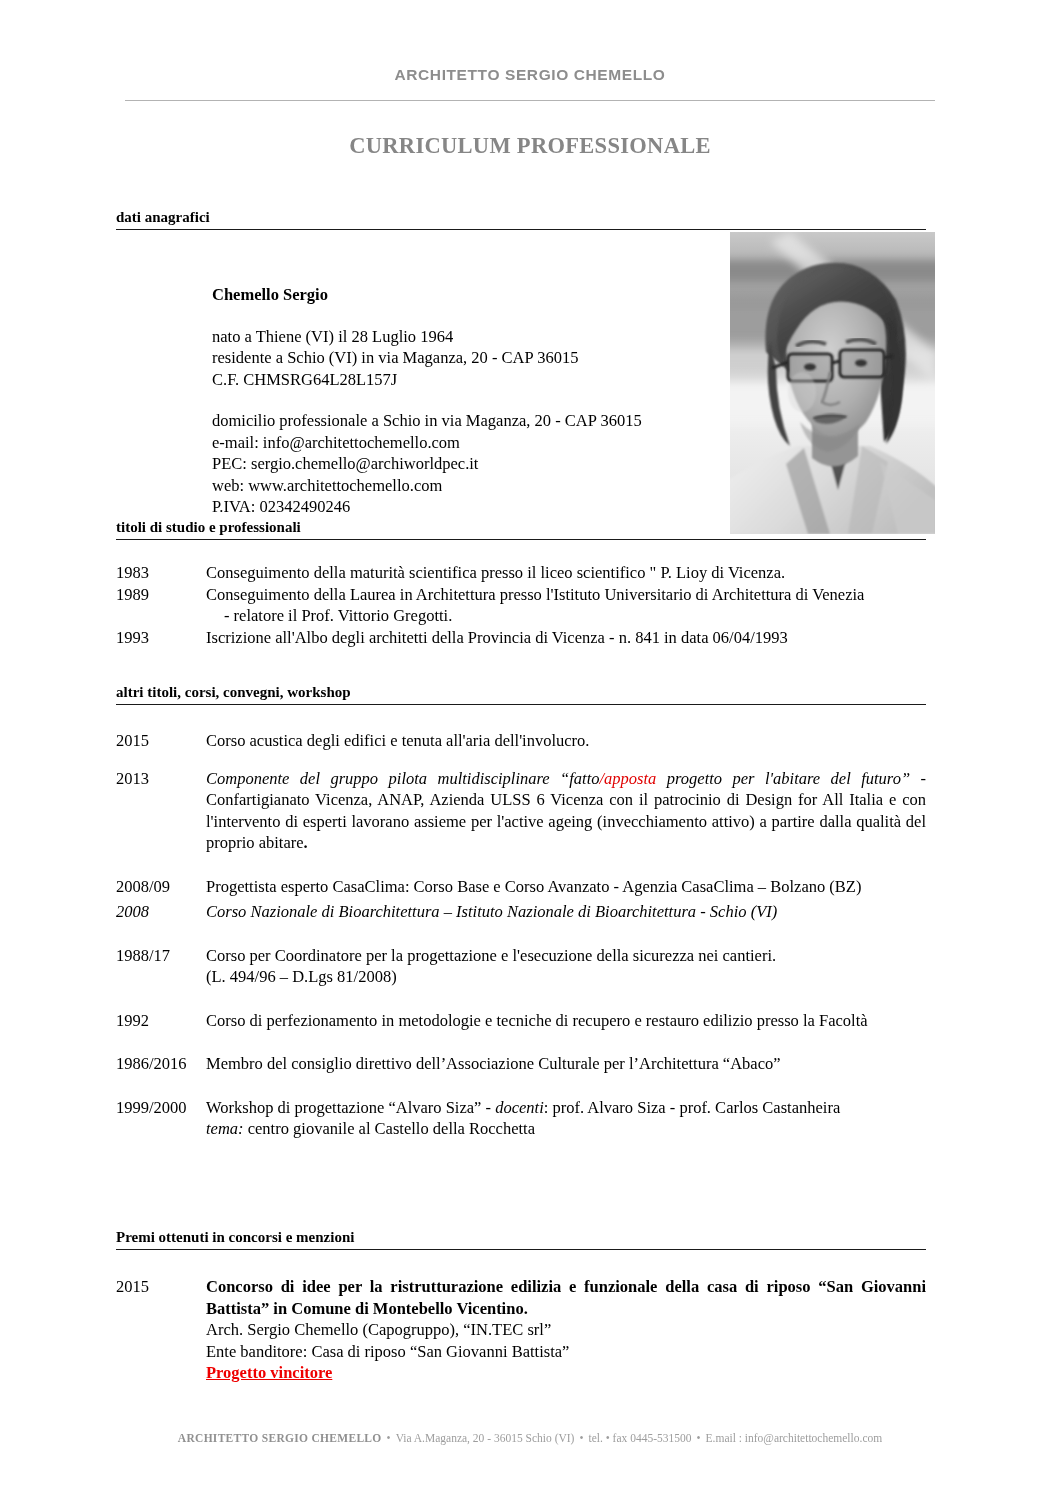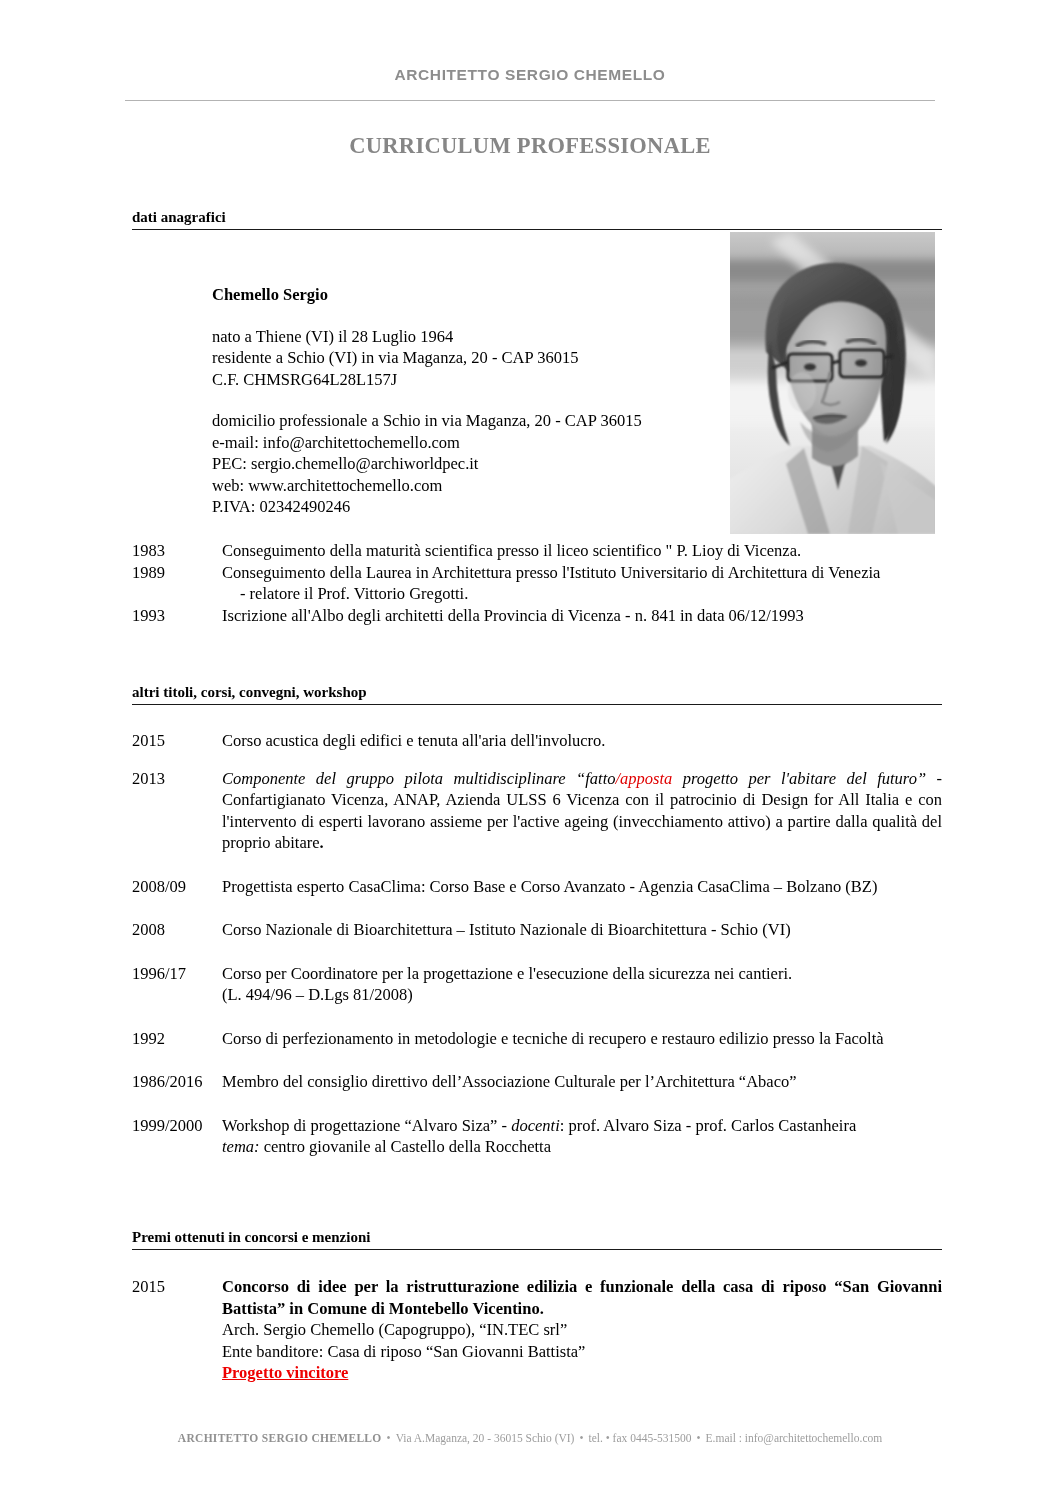--- a/index.html
+++ b/index.html
@@ -51,21 +51,21 @@
     font-family: "Liberation Serif", "DejaVu Serif", serif;
     font-weight: bold;
     font-size: 22.5px;
     letter-spacing: 0.3px;
     color: #868686;
   }
 
   
   .section {
     position: absolute;
-    left: 132px;
+    left: 116px;
     width: 810px;
   }
   .section-heading {
     font-weight: bold;
     font-size: 15px;
     line-height: 18px;
     padding-bottom: 3px;
     border-bottom: 1.3px solid #1a1a1a;
     white-space: nowrap;
   }
@@ -271,39 +271,40 @@
         <path d="M84 186 Q100 182 116 185" stroke="#4b423b" stroke-width="1.6" fill="none" filter="url(#soft)"></path>
 
         <path d="M70 190 Q96 218 130 192 Q120 216 98 220 Q78 216 70 190 Z" fill="#8b817a" opacity="0.45" filter="url(#soft)"></path>
 
         <ellipse cx="72" cy="160" rx="14" ry="20" fill="#ddd4cb" opacity="0.35" filter="url(#soft)"></ellipse>
       </g>
     </svg>
   </div>
 
   <div class="section" style="top:518px;">
+    <div class="section-heading">titoli di studio e professionali</div>
 
     <div style="margin-top:22px;">
       <div class="entry">
         <div class="entry-year">1983</div>
         <div class="entry-body">
           <p>Conseguimento della maturità scientifica presso il liceo scientifico " P. Lioy di Vicenza.</p>
         </div>
       </div>
       <div class="entry">
         <div class="entry-year">1989</div>
         <div class="entry-body">
           <p>Conseguimento della Laurea in Architettura presso l'Istituto Universitario di Architettura di Venezia</p>
           <p style="padding-left:18px;">-  relatore il Prof. Vittorio Gregotti.</p>
         </div>
       </div>
       <div class="entry">
         <div class="entry-year">1993</div>
         <div class="entry-body">
-          <p>Iscrizione all'Albo degli architetti della Provincia di Vicenza - n. 841  in data 06/12/1993</p>
+          <p>Iscrizione all'Albo degli architetti della Provincia di Vicenza - n. 841  in data 06/04/1993</p>
         </div>
       </div>
     </div>
   </div>
 
   <div class="section" style="top:683px;">
     <div class="section-heading">altri titoli, corsi, convegni, workshop</div>
 
     <div class="entry" style="margin-top:25px;">
       <div class="entry-year">2015</div>
@@ -319,30 +320,30 @@
       </div>
     </div>
 
     <div class="entry" style="margin-top:22px;">
       <div class="entry-year">2008/09</div>
       <div class="entry-body">
         <p>Progettista esperto CasaClima: Corso Base e Corso Avanzato - Agenzia CasaClima – Bolzano (BZ)</p>
       </div>
     </div>
 
-    <div class="entry" style="margin-top:22px;">
+    <div class="entry" style="margin-top:4px;font-style:italic;">
       <div class="entry-year">2008</div>
       <div class="entry-body">
         <p>Corso Nazionale di Bioarchitettura – Istituto Nazionale di Bioarchitettura - Schio (VI)</p>
       </div>
     </div>
 
 
     <div class="entry" style="margin-top:22px;">
-      <div class="entry-year">1996/17</div>
+      <div class="entry-year">1988/17</div>
       <div class="entry-body">
         <p>Corso per Coordinatore per la progettazione e l'esecuzione della sicurezza nei cantieri.</p>
         <p>(L. 494/96 – D.Lgs 81/2008)</p>
       </div>
     </div>
 
     <div class="entry" style="margin-top:22px;">
       <div class="entry-year">1992</div>
       <div class="entry-body">
         <p>Corso di perfezionamento in metodologie e tecniche di recupero e restauro edilizio presso la Facoltà</p>

